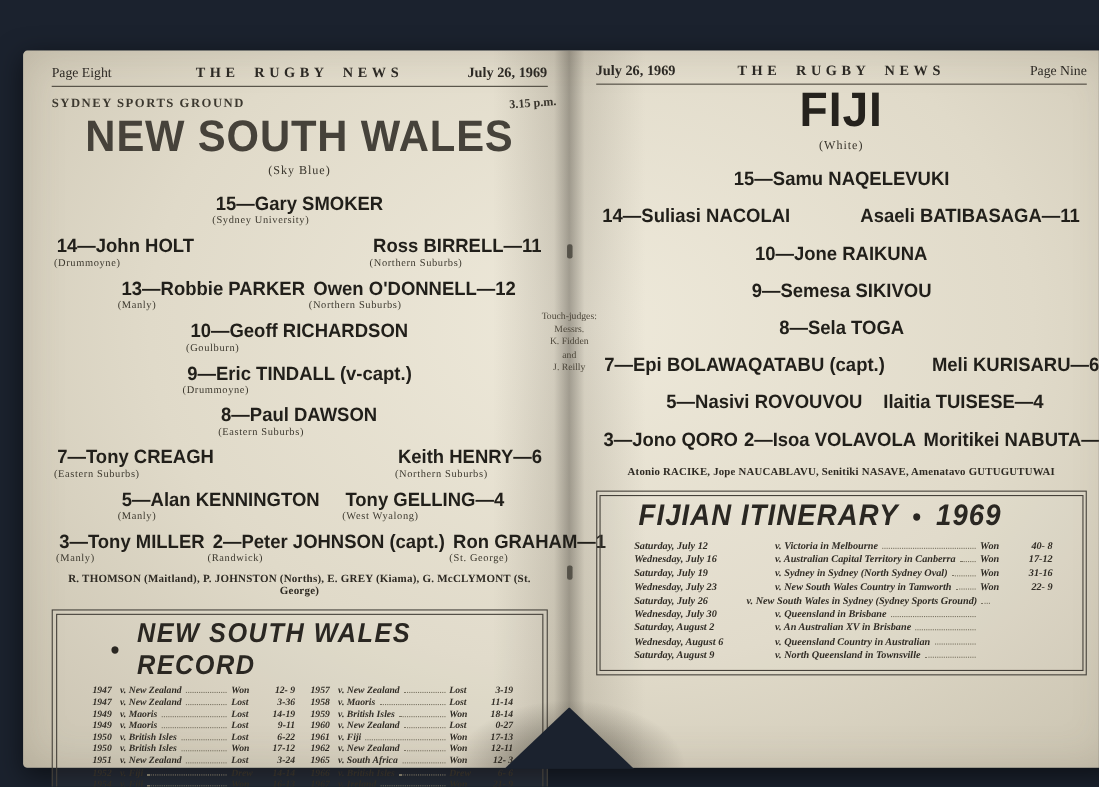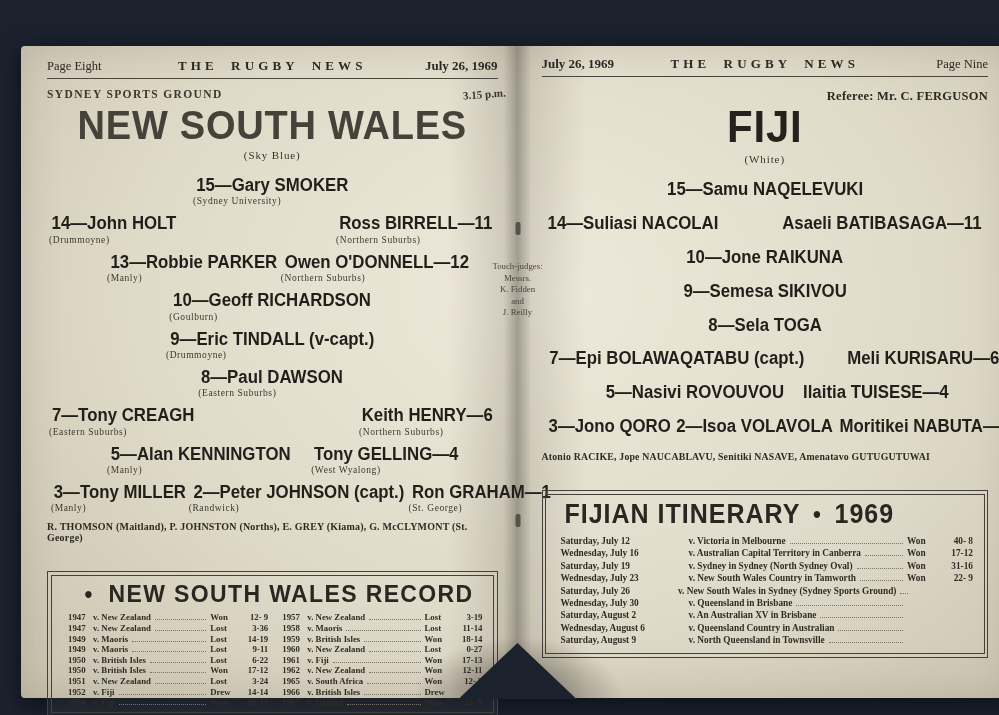--- a/index.html
+++ b/index.html
@@ -54,27 +54,27 @@
   .team-row{display:flex;align-items:flex-start;margin-bottom:8px;}
   .team-row.center{justify-content:center;}
   .team-row.pair{justify-content:space-between;padding:0 2px;gap:35px;}
   .team-row.pair-inner{justify-content:space-between;padding:0 36px 0 60px;}
   .team-row.trio{justify-content:space-between;padding:0 4px;}
   .player{text-align:left;}
   .p-name{font-family:"Liberation Sans",sans-serif;font-weight:700;font-size:17.5px;
     line-height:1.05;color:#211f1a;white-space:nowrap;transform:scaleX(.96);transform-origin:center;}
   .p-club{font-size:9.5px;letter-spacing:.06em;color:#3c382e;margin-top:2px;}
   .fiji .team-row{margin-bottom:15.5px;}
-  .reserves{text-align:left;font-weight:bold;font-size:10px;margin-top:4px;
+  .reserves{text-align:center;font-weight:bold;font-size:10px;margin-top:4px;
     letter-spacing:.02em;color:#2e2a23;}
   .page-right .reserves{font-size:9.8px;margin-top:8px;}
 
   
-  .box{position:relative;border:1.3px solid #45413a;margin-top:28px;padding:6px 10px 8px;
-    background:rgba(255,255,255,.05);}
+  .box{position:relative;border:1.3px solid #45413a;margin-top:11px;padding:6px 26px 8px;
+    background:rgba(255,255,255,.05);font-style:italic;}
   .box::before{content:"";position:absolute;inset:2.5px;border:1px solid #45413a;pointer-events:none;}
   .box-title{display:flex;align-items:center;gap:14px;
     font-family:"Liberation Sans",sans-serif;font-weight:700;font-size:23px;
     letter-spacing:.06em;color:#2a2722;padding:2px 0 3px 26px;transform:scaleY(1.08);}
   .box-title .bullet{font-size:15px;line-height:1;}
   .rec-cols{display:flex;gap:14px;padding:2px 4px 0 10px;}
   .rec-col{flex:1;}
   .rec-row{display:flex;align-items:baseline;font-weight:bold;font-size:8.8px;
     line-height:10.6px;color:#312d26;}
   .rec-year{width:25px;}
@@ -86,21 +86,21 @@
   .it-title{padding-left:12px;font-size:25px;letter-spacing:.04em;gap:12px;}
   .it-rows{padding:4px 4px 2px 8px;}
   .it-row{display:flex;align-items:baseline;font-weight:bold;font-size:9.3px;
     line-height:12.4px;color:#302c25;}
   .it-date{width:128px;white-space:nowrap;}
   .it-fix{white-space:nowrap;}
   .it-dots{flex:1;border-bottom:1px dotted #7a7463;margin:0 4px 2px;min-width:8px;}
   .it-res{width:32px;}
   .it-sc{width:34px;text-align:right;white-space:pre;}
 
-  .touch-judges{position:absolute;left:50%;top:215px;transform:translateX(-50%);
+  .touch-judges{position:absolute;left:50%;top:236px;transform:translateX(-50%);
     width:84px;text-align:center;font-size:8.8px;line-height:11.5px;color:#4c463a;}
 </style>
 </head>
 <body>
 
 <div class="spread">
   <div class="paper"></div>
 
   <div class="pages">
 
@@ -339,21 +339,20 @@
         </div>
       </div>
     </div>
 
     <div class="page page-right">
       <div class="pg-head">
         <span class="side date">July 26, 1969</span>
         <span class="news-title">THE RUGBY NEWS</span>
         <span class="side r">Page Nine</span>
       </div>
-      <div class="referee">Referee: Mr. C. FERGUSON</div>
       <div class="team-name">FIJI</div>
       <div class="team-colors">(White)</div>
 
       <div class="team-list fiji">
           <div class="team-row center">
             <div class="player">
               <div class="p-name">15—Samu NAQELEVUKI</div>
             </div>
           </div>
           <div class="team-row pair">

